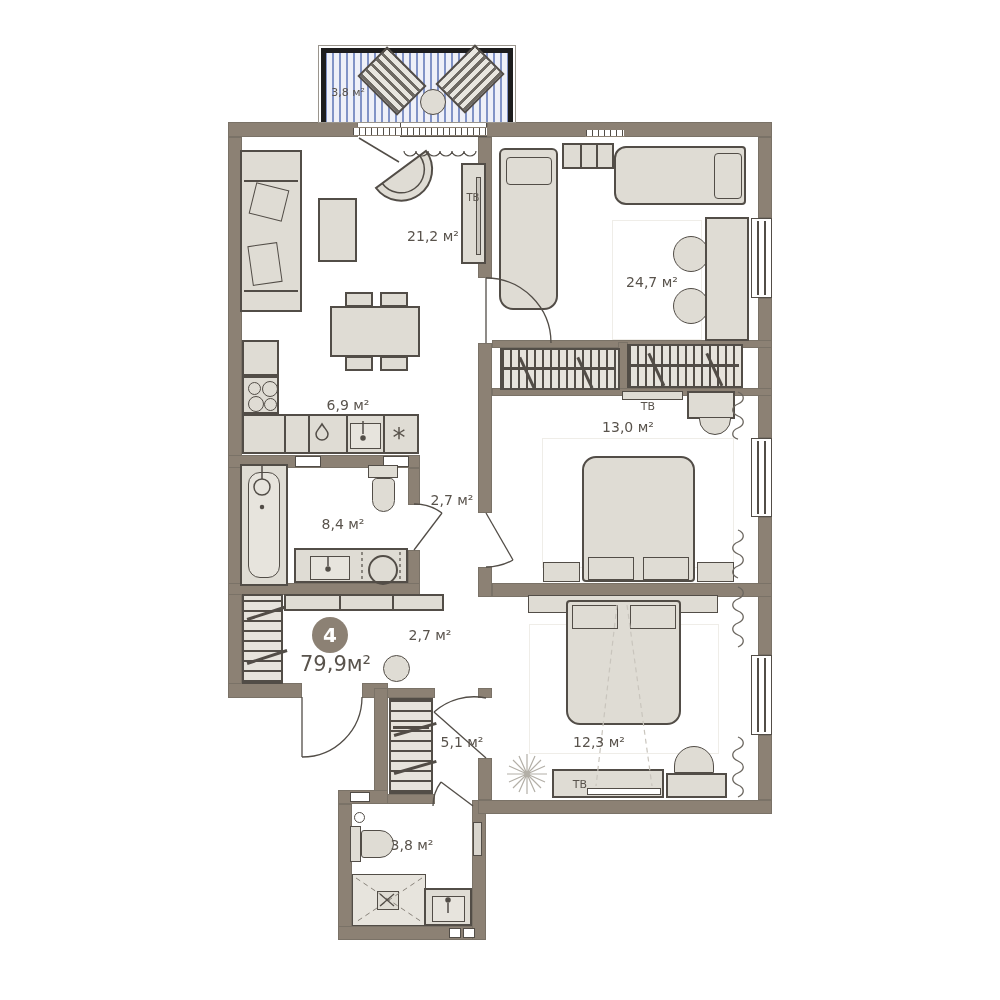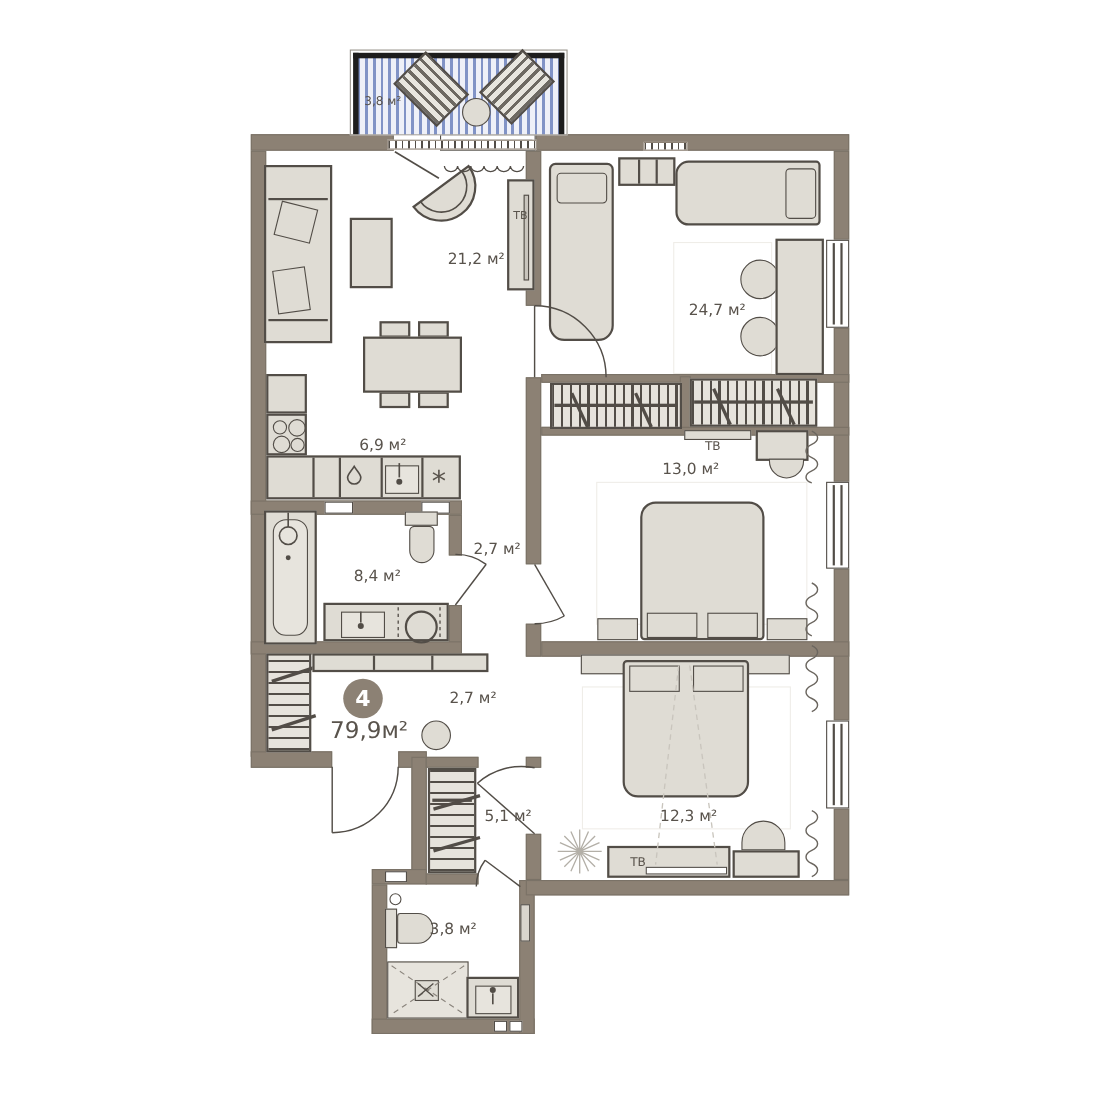--- a/index.html
+++ b/index.html
@@ -307,21 +307,21 @@
         <circle cx="448" cy="900" r="2" fill="#524d47"></circle>
       </g>
     </g>
   </svg>
 
   <span class="lbl" style="left:348px;top:92px;font-size:11px">3,8 м²</span>
   <span class="lbl" style="left:433px;top:236px">21,2 м²</span>
   <span class="lbl" style="left:348px;top:405px">6,9 м²</span>
   <span class="lbl" style="left:652px;top:282px">24,7 м²</span>
   <span class="lbl" style="left:628px;top:427px">13,0 м²</span>
-  <span class="lbl" style="left:626px;top:742px">12,3 м²</span>
+  <span class="lbl" style="left:599px;top:742px">12,3 м²</span>
   <span class="lbl" style="left:343px;top:524px">8,4 м²</span>
   <span class="lbl" style="left:452px;top:500px">2,7 м²</span>
   <span class="lbl" style="left:430px;top:635px">2,7 м²</span>
   <span class="lbl" style="left:462px;top:742px">5,1 м²</span>
   <span class="lbl" style="left:412px;top:845px">3,8 м²</span>
   <span class="lbl" style="left:648px;top:406px;font-size:11px">ТВ</span>
   <span class="lbl" style="left:399px;top:438px;font-size:26px">*</span>
 
 </div>
 

